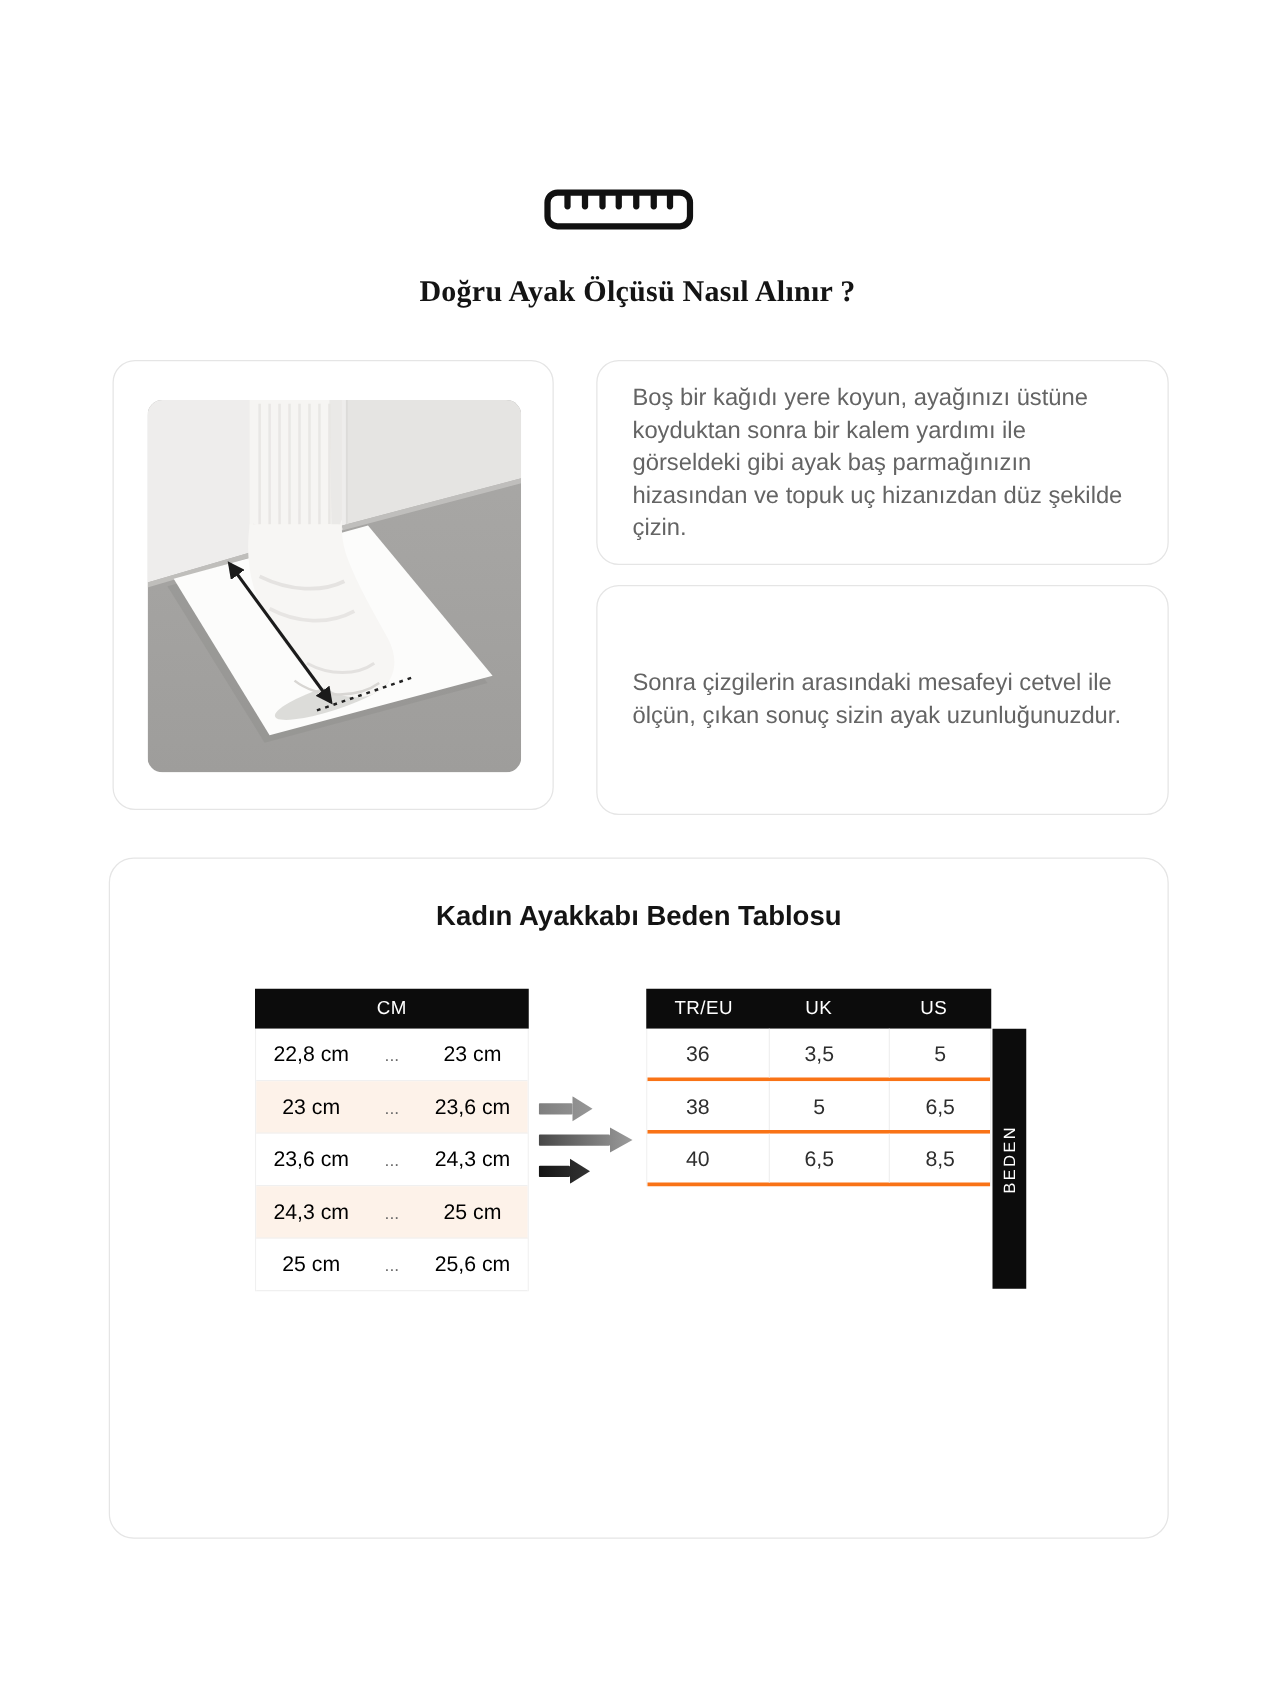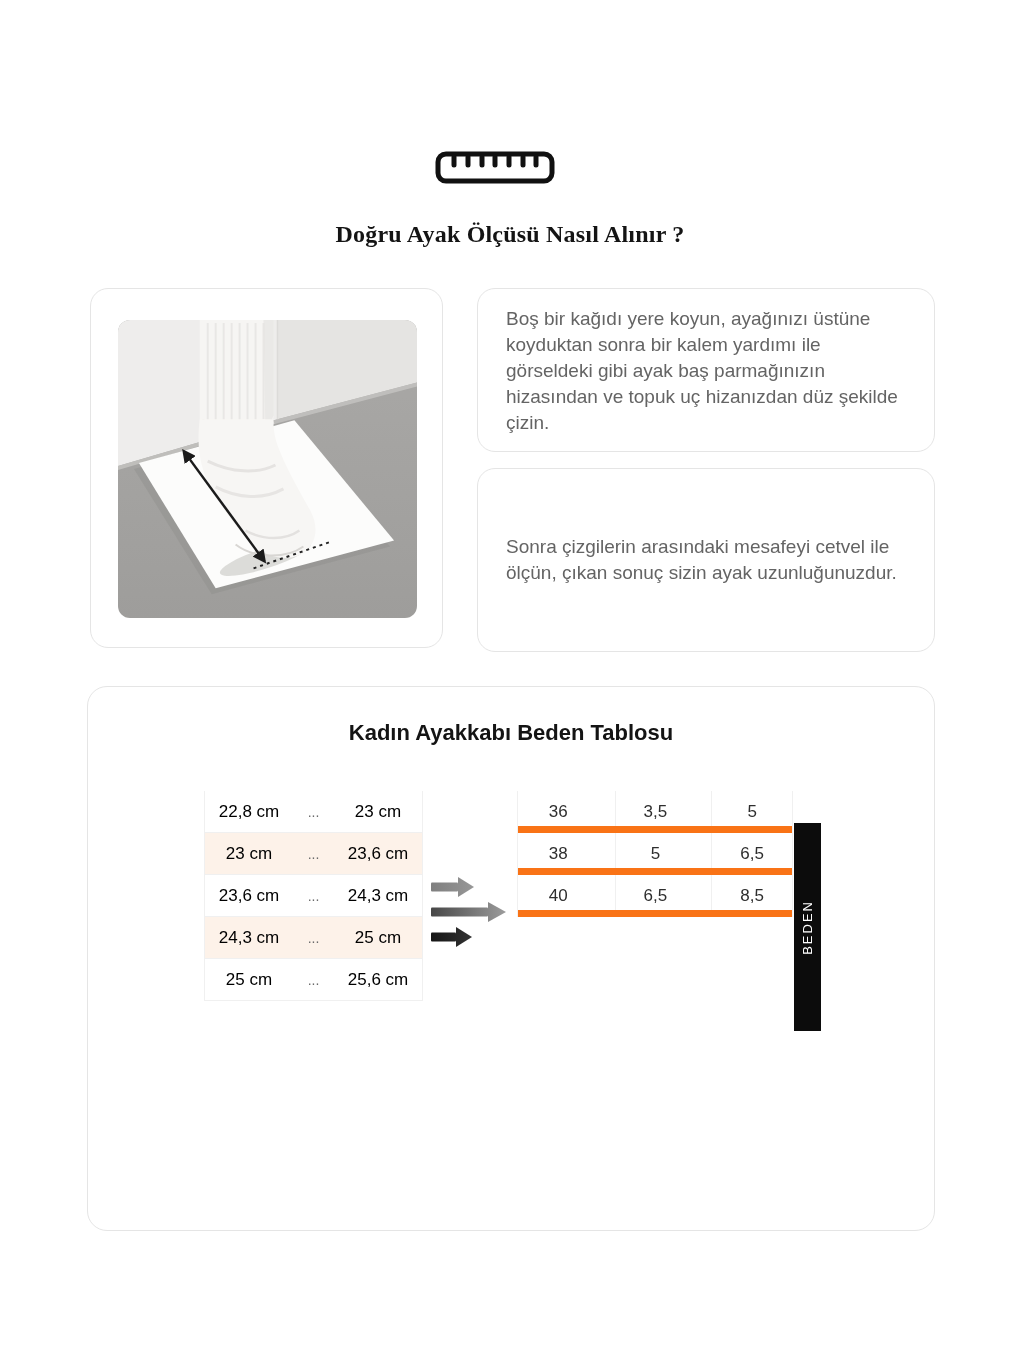--- a/index.html
+++ b/index.html
@@ -38,21 +38,21 @@
   .cm-table { position:absolute; left:116px; top:104px; width:219px; }
   .cm-body, .st-body { border-left:1px solid #f0f0f0; border-right:1px solid #f0f0f0; }
   .cm-row { display:flex; align-items:center; height:42px; border-bottom:1px solid #f0f0f0; background:#fff; }
   .cm-row.alt, .st-row.alt { background:#fdf2e9; }
   .cm-from, .cm-to { width:88px; text-align:center; font-size:17px; color:#000000; }
   .cm-sep { width:41px; text-align:center; font-size:14px; color:#6b6b6b; }
   .arrows-wrap { position:absolute; left:343px; top:190px; width:80px; height:70px; }
   .size-table { position:absolute; left:429px; top:104px; width:276px; }
   .st-header { display:flex; }
   .st-header span { width:92px; }
-  .st-row { display:flex; height:42px; border-bottom:7px solid #f97316; background:#fff;gap:16px; }
+  .st-row { display:flex; height:42px; border-bottom:3px solid #f97316; background:#fff;gap:16px; }
   .st-cell { width:92px; line-height:42px; text-align:center; font-size:17px; color:#2e2e2e; }
   .st-cell + .st-cell { border-left:1px solid #f0f0f0; }
   .beden-strip {
     position:absolute; left:706px; top:136px; width:27px; height:208px;
     background:#0c0c0c; display:flex; align-items:center; justify-content:center;
   }
   .beden-strip span {
     writing-mode:vertical-rl; transform:rotate(180deg);
     color:#ffffff; font-size:13px; font-weight:500; letter-spacing:2px;
   }
@@ -130,20 +130,21 @@
     <p class="info-text">Sonra çizgilerin arasındaki mesafeyi cetvel ile ölçün, çıkan sonuç sizin ayak uzunluğunuzdur.</p>
   </div>
   <div class="card info-card-1">
     <p class="info-text">Boş bir kağıdı yere koyun, ayağınızı üstüne koyduktan sonra bir kalem yardımı ile görseldeki gibi ayak baş parmağınızın hizasından ve topuk uç hizanızdan düz şekilde çizin.</p>
   </div>
 
   <div class="card size-card">
     <h2 class="size-title">Kadın Ayakkabı Beden Tablosu</h2>
 
     <div class="cm-table">
+      <div class="tbl-header">CM</div>
       <div class="cm-body">
         <div class="cm-row">
           <span class="cm-from">22,8 cm</span>
           <span class="cm-sep">...</span>
           <span class="cm-to">23 cm</span>
         </div>
         <div class="cm-row alt">
           <span class="cm-from">23 cm</span>
           <span class="cm-sep">...</span>
           <span class="cm-to">23,6 cm</span>
@@ -191,20 +192,25 @@
             <polygon points="57,25 75,35 57,45"></polygon>
           </g>
         <g fill="url(#gBot)">
             <rect x="0" y="55.5" width="25" height="9" rx="1"></rect>
             <polygon points="25,50 41,60 25,70"></polygon>
           </g>
       </svg>
     </div>
 
     <div class="size-table">
+      <div class="tbl-header st-header">
+        <span>TR/EU</span>
+        <span>UK</span>
+        <span>US</span>
+      </div>
       <div class="st-body">
         <div class="st-row">
           <span class="st-cell">36</span>
           <span class="st-cell">3,5</span>
           <span class="st-cell">5</span>
         </div>
         <div class="st-row">
           <span class="st-cell">38</span>
           <span class="st-cell">5</span>
           <span class="st-cell">6,5</span>

